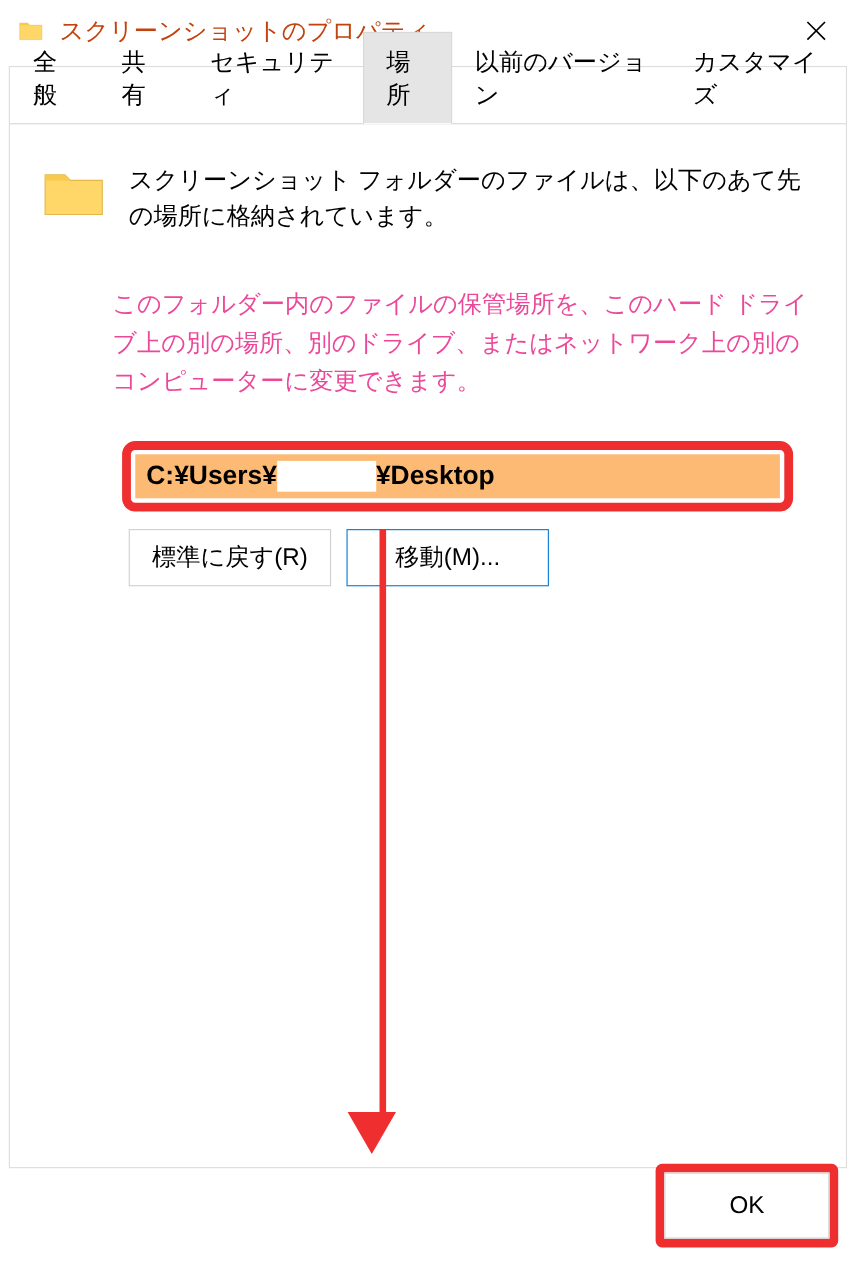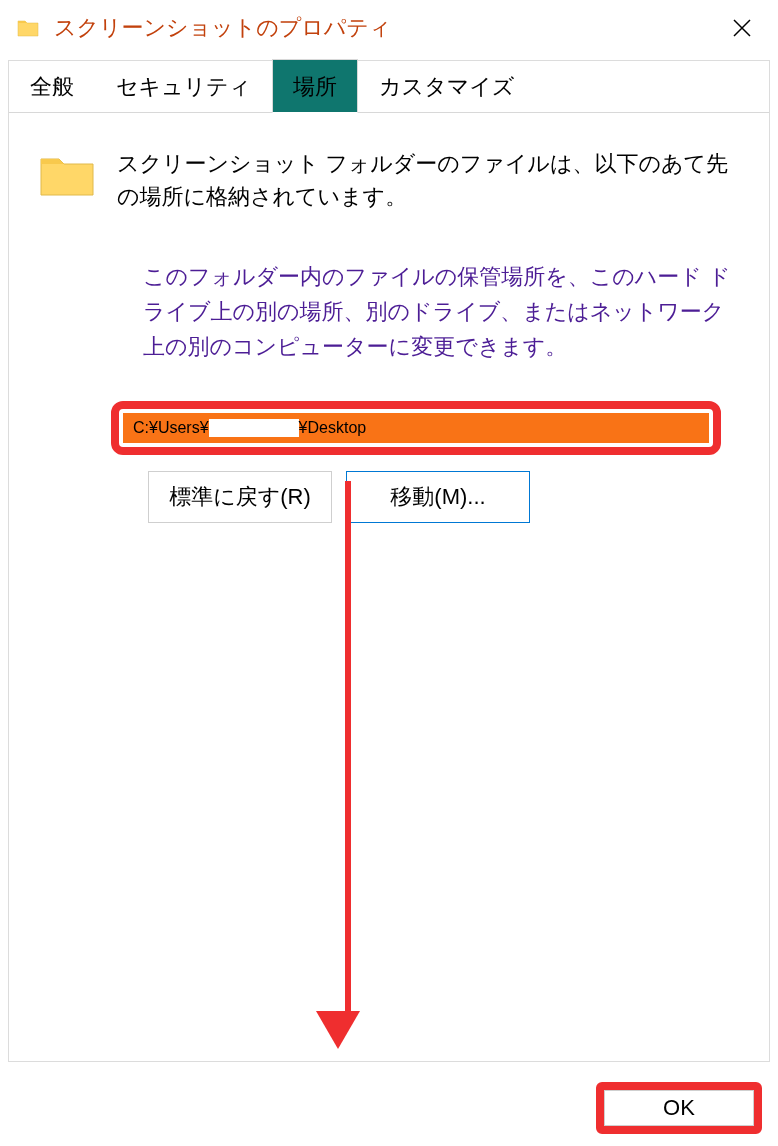--- a/index.html
+++ b/index.html
@@ -49,21 +49,21 @@
   padding: 12px 20px 10px 20px;
   font-size: 22px;
   color: #000;
   cursor: pointer;
   border: 1px solid transparent;
   border-bottom: none;
 }
 .tab.active {
   border: 1px solid #d8d8d8;
   border-bottom: 1px solid #fff;
-  background: #0f766e;
+  background: #e5e5e5;
   margin-bottom: -1px;
 }
 .tab-content {
   padding: 34px 30px 20px 30px;
 }
 .intro-row {
   display: flex;
   align-items: flex-start;
   margin-bottom: 46px;
 }
@@ -74,45 +74,46 @@
   flex-shrink: 0;
 }
 .intro-text {
   font-size: 22px;
   line-height: 1.5;
   color: #000000;
 }
 .help-text {
   font-size: 22px;
   line-height: 1.6;
-  color: #4c1d95;
-  margin-left: 104px;
+  color: #ec4899;
+  margin-left: 63px;
   margin-bottom: 36px;
 }
 .path-highlight {
   margin-left: 72px;
   margin-right: 18px;
   border: 8px solid #ef2e2f;
   border-radius: 12px;
   padding: 4px;
   margin-bottom: 16px;
 }
 .path-input {
   width: 100%;
   border: none;
-  font-size: 16px;
+  font-size: 24px;
   padding: 6px 10px;
   outline: none;
-  background: #f97316;
-  color: #000;
+  background: #fdba74;
+  color: #000;
+  font-weight: bold;
 }
 .button-row {
   display: flex;
   gap: 14px;
-  margin-left: 109px;
+  margin-left: 78px;
 }
 .btn {
   border: 1px solid #cfcfcf;
   background: #fff;
   font-size: 22px;
   padding: 10px 16px;
   cursor: pointer;
   min-width: 184px;
   text-align: center;
   color: #000;
@@ -142,21 +143,21 @@
 .footer {
   position: absolute;
   bottom: 12px;
   right: 16px;
   display: flex;
   gap: 14px;
   align-items: center;
 }
 .footer .btn {
   min-width: 160px;
-  padding: 4px 16px;
+  padding: 16px 16px;
 }
 .ok-highlight {
   border: 8px solid #ef2e2f;
   border-radius: 6px;
 }
 .ok-highlight .btn {
   border: 1px solid #cfcfcf;
   min-width: 150px;
 }
 .redacted {
@@ -179,22 +180,24 @@
   <div class="close-btn">
     <svg width="20" height="20" viewBox="0 0 20 20">
         <path d="M2 2 L18 18 M18 2 L2 18" stroke="#000" stroke-width="1.5"></path>
       </svg>
   </div>
 </div>
 
 <div class="dialog-body">
   <div class="tabs">
     <div class="tab">全般</div>
+    <div class="tab">共有</div>
     <div class="tab">セキュリティ</div>
     <div class="tab active">場所</div>
+    <div class="tab">以前のバージョン</div>
     <div class="tab">カスタマイズ</div>
   </div>
 
   <div class="tab-content">
     <div class="intro-row">
       <span class="folder-icon-large">
         <svg viewBox="0 0 56 48">
             <path d="M2 8 h18 l5 5 h29 v31 h-52 z" fill="#ffd768" stroke="#e0b94a" stroke-width="1"></path>
             <path d="M2 8 h18 l5 5 h-23 z" fill="#f8c94d"></path>
           </svg>

